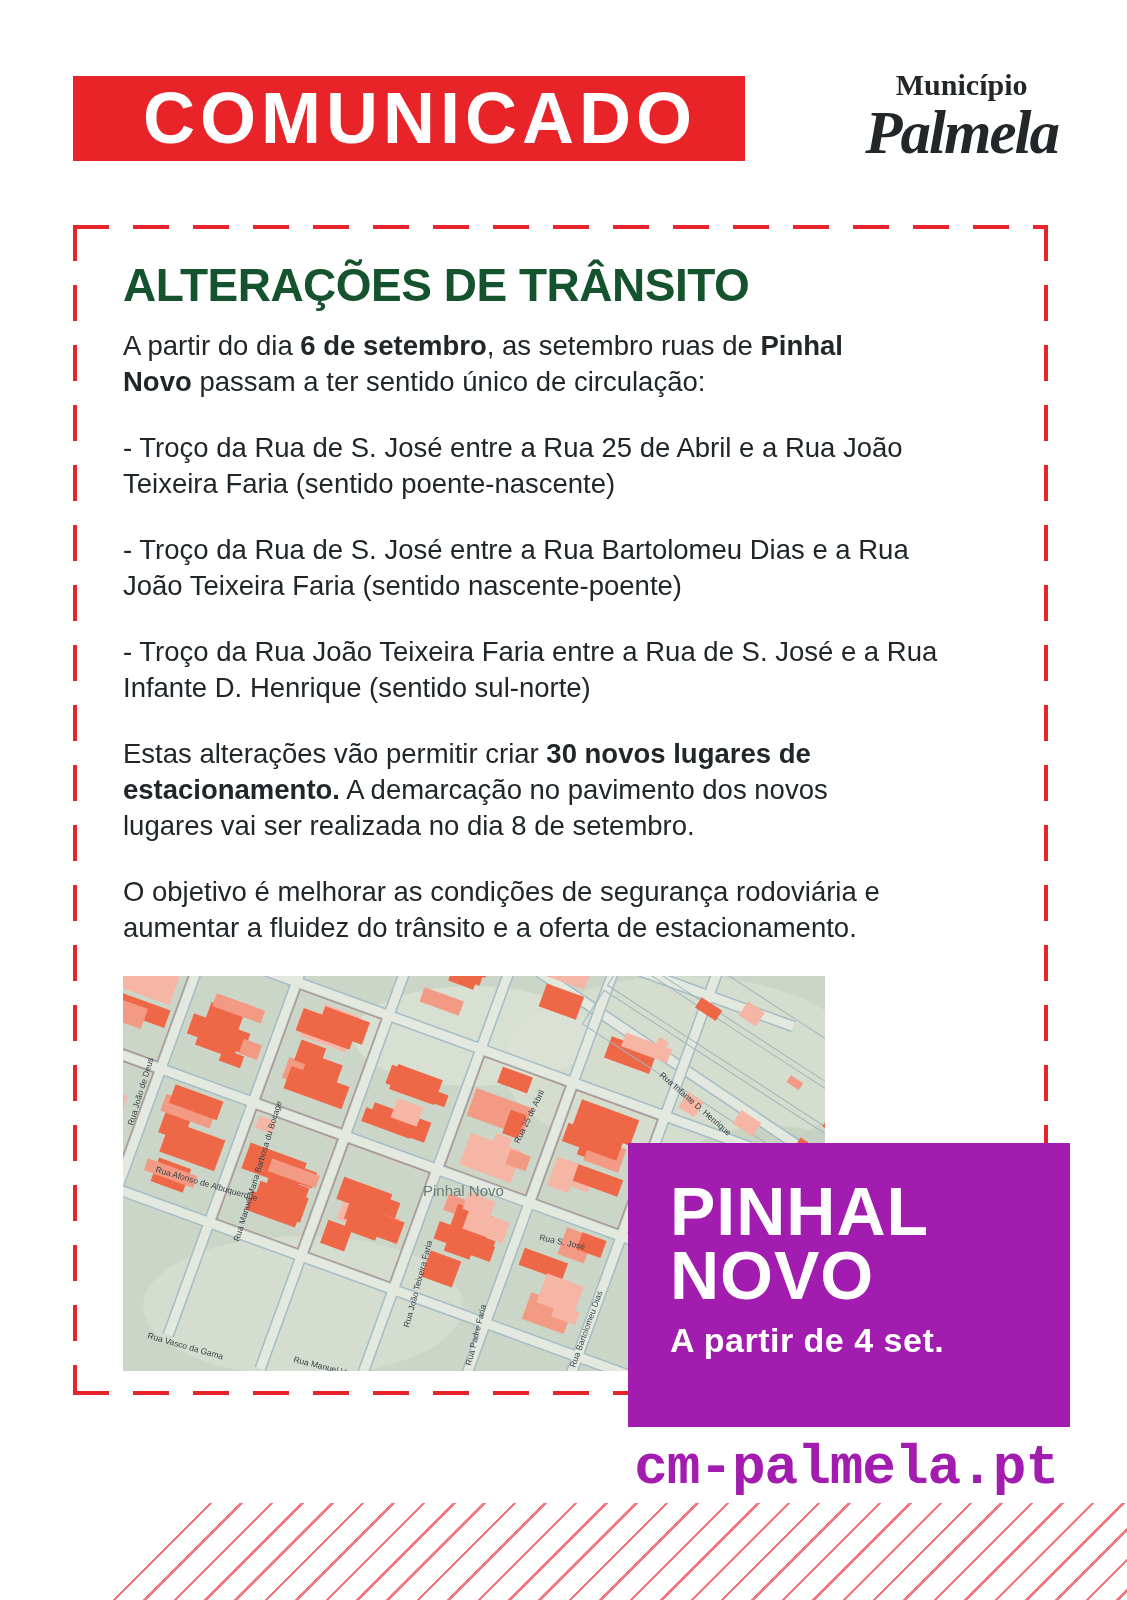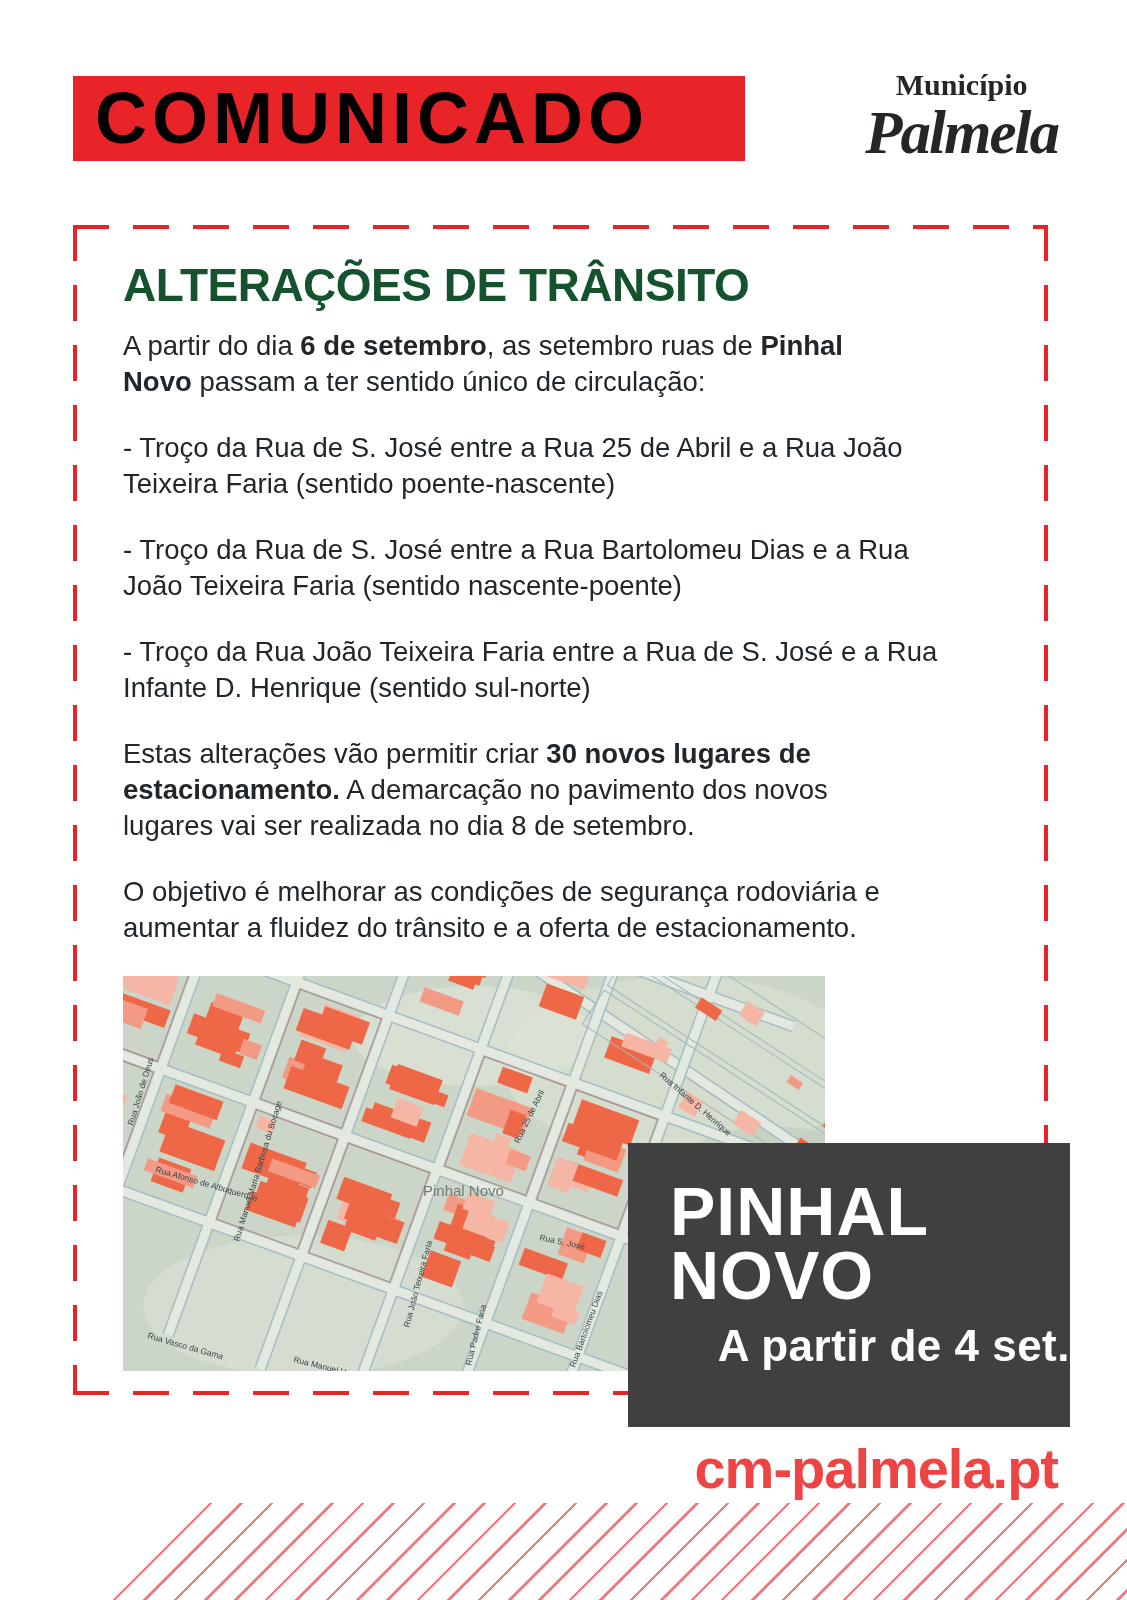--- a/index.html
+++ b/index.html
@@ -1,22 +1,22 @@
 <!DOCTYPE html>
 <html><head>
 <meta charset="utf-8">
 <style>
   html,body{margin:0;padding:0;}
   body{width:1127px;height:1600px;position:relative;background:#ffffff;overflow:hidden;
        font-family:"Liberation Sans","DejaVu Sans",sans-serif;}
 
   
   .banner{position:absolute;left:73px;top:76px;width:672px;height:85px;background:#e92429;
-          color:#000000;font-weight:800;font-size:72px;letter-spacing:5px;line-height:85px;
-          padding-left:22px;box-sizing:border-box;white-space:nowrap;overflow:hidden;}
+          color:#ffffff;font-weight:800;font-size:72px;letter-spacing:5px;line-height:85px;
+          padding-left:22px;box-sizing:border-box;white-space:nowrap;overflow:hidden;text-align:center;}
   .logo{position:absolute;top:70px;right:69px;text-align:center;color:#24272a;line-height:1;}
   .logo .muni{font-family:"Liberation Serif","DejaVu Serif",serif;font-size:30px;font-weight:600;
               display:block;margin-bottom:2px;}
   .logo .palm{font-family:"Liberation Serif","DejaVu Serif",serif;font-size:61px;font-weight:bold;
               font-style:italic;letter-spacing:-2px;display:block;}
 
   
   .notice{position:absolute;left:73px;top:225px;width:975px;height:1170px;box-sizing:border-box;}
   .dash{position:absolute;background:transparent;}
   .dash.h{left:0;width:100%;height:4px;
@@ -30,28 +30,28 @@
   h1.title{margin:7px 0 16px 0;color:#14532d;font-size:46px;font-weight:800;letter-spacing:-0.5px;
            line-height:54px;}
   p.body{margin:0 0 30px 0;font-size:27.5px;line-height:36px;color:#20262a;font-weight:500;
          white-space:pre-wrap;}
   p.body .b{font-weight:bold;}
 
   
   .map{margin-top:22px;width:702px;height:395px;display:block;background:#ccd6c8;}
 
   
-  .panel{position:absolute;left:628px;top:1143px;width:442px;height:284px;background:#404040;
+  .panel{position:absolute;left:628px;top:1143px;width:442px;height:284px;background:#a21caf;
          color:#ffffff;padding:36px 0 0 42px;box-sizing:border-box;}
   .panel .town{font-size:68px;font-weight:900;line-height:64px;letter-spacing:1px;}
-  .panel .date{font-size:44px;font-weight:bold;margin-top:14px;letter-spacing:0.5px;text-align:right;}
-
-  
-  .site{position:absolute;top:1436px;right:69px;color:#ef4444;font-size:56px;font-weight:800;
-        letter-spacing:-1px;}
+  .panel .date{font-size:34px;font-weight:bold;margin-top:14px;letter-spacing:0.5px;}
+
+  
+  .site{position:absolute;top:1436px;right:69px;color:#a21caf;font-size:56px;font-weight:800;
+        letter-spacing:-1px;font-family:Liberation Mono, monospace;}
   .stripes{position:absolute;left:0;bottom:0;width:100%;height:97px;
      background:repeating-linear-gradient(135deg,transparent 0 19px,#f2797d 19px 21.5px);
      clip-path:polygon(9.7% 100%,17.2% 0,100% 0,100% 100%);}
 
   
   .stlbl{font-family:"Liberation Sans","DejaVu Sans",sans-serif;font-size:8.5px;fill:#39434a;}
   .plclbl{font-family:"Liberation Sans","DejaVu Sans",sans-serif;font-size:15px;fill:#6d7b74;}
 </style>
 </head>
 <body>

